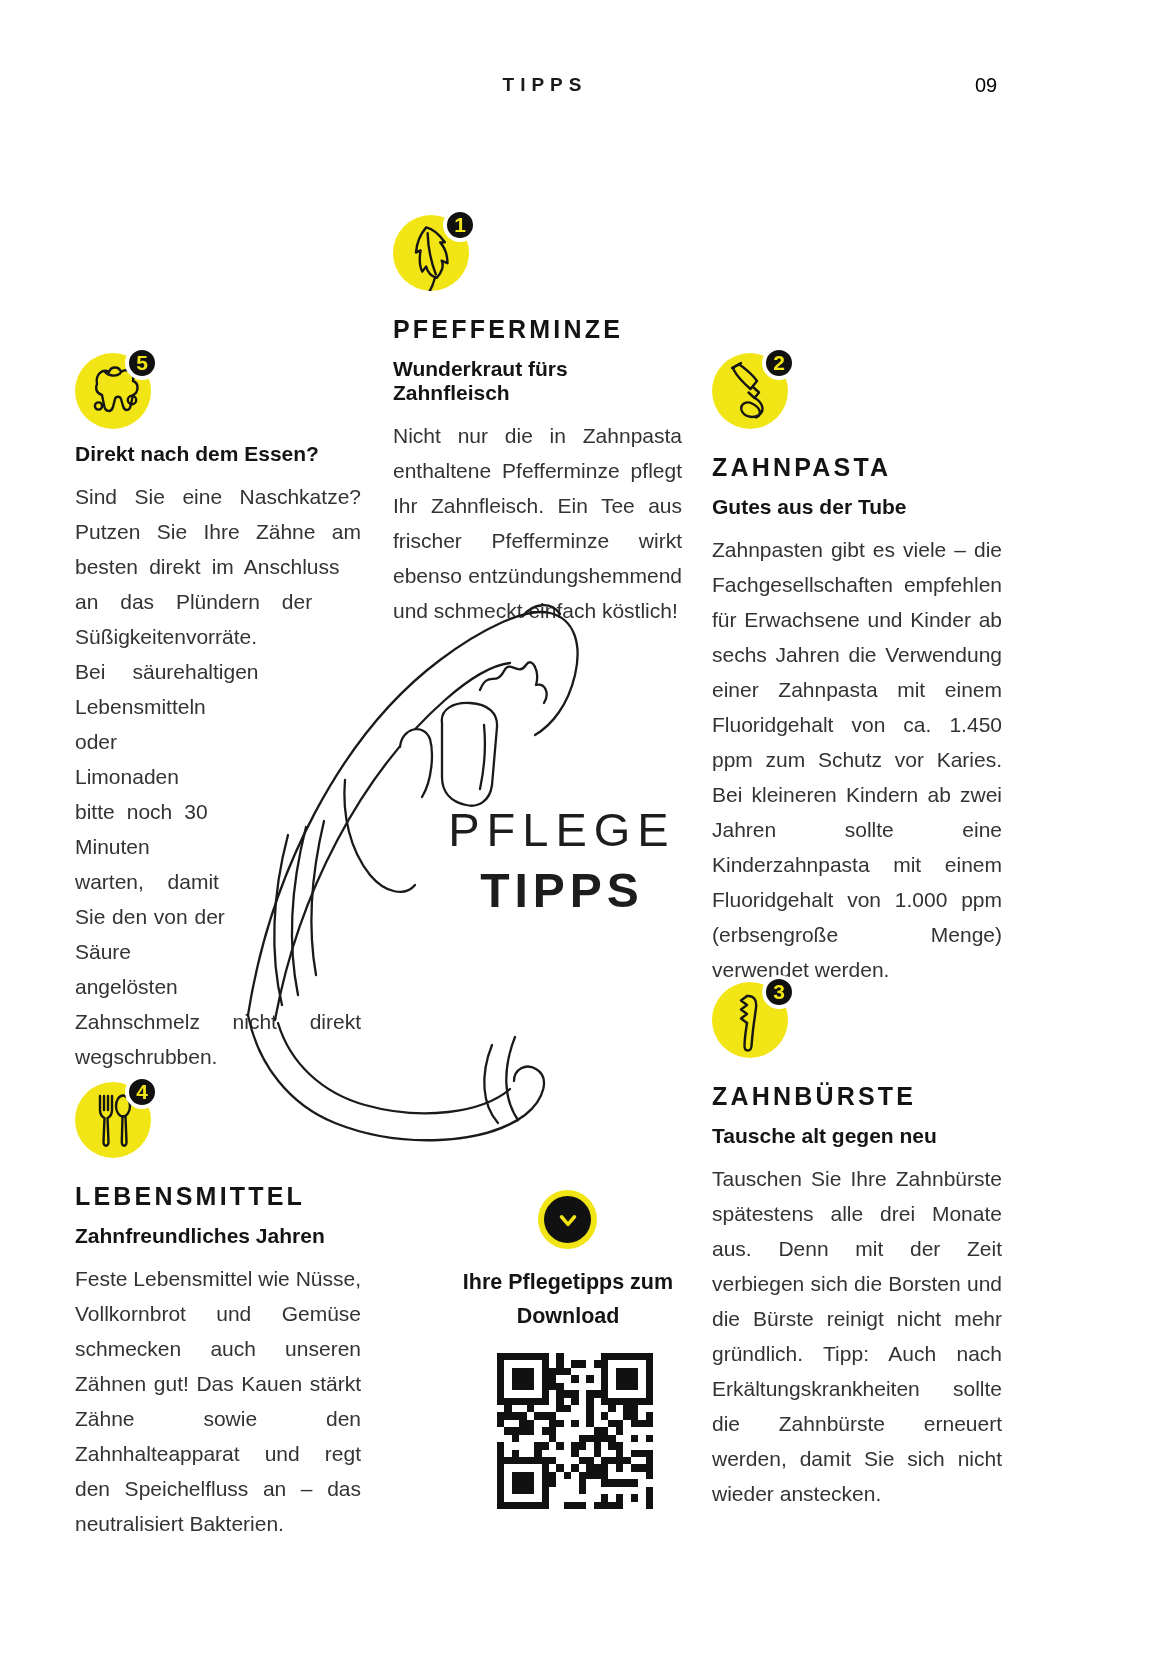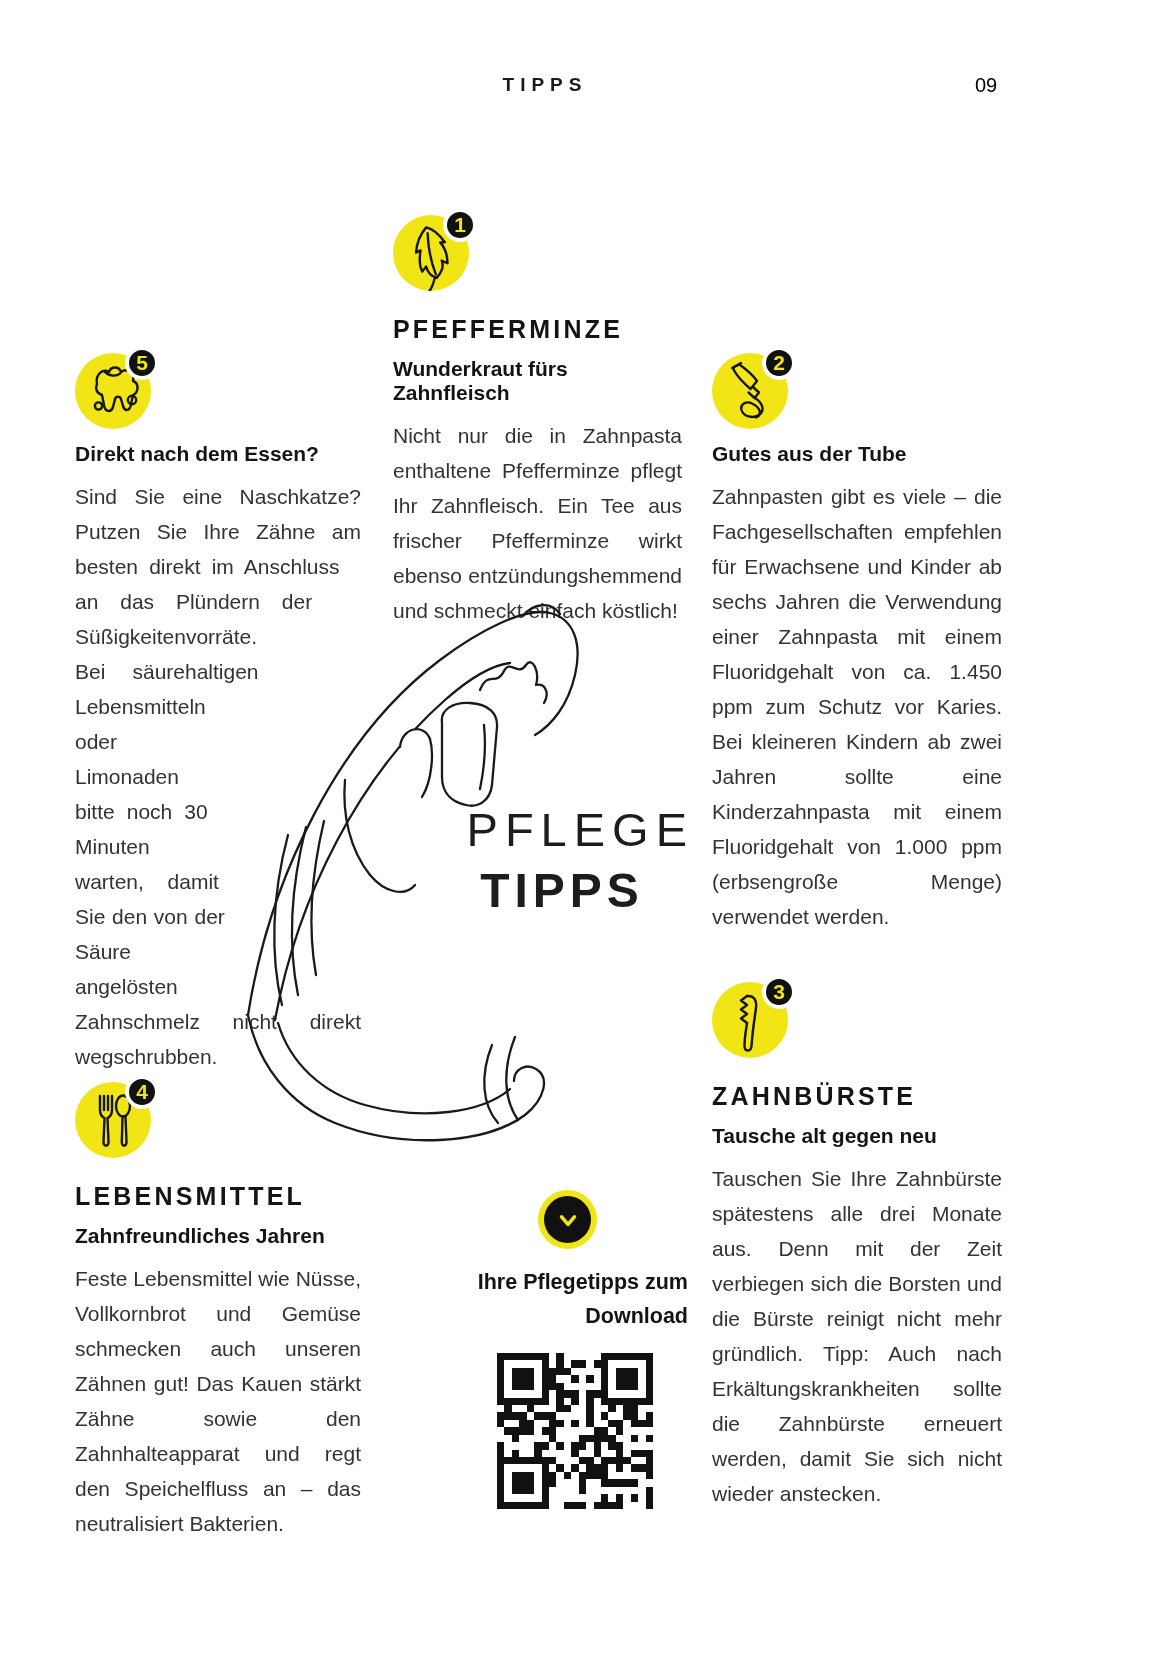--- a/index.html
+++ b/index.html
@@ -36,34 +36,34 @@
 
   
   .wrap-spacer { float:right; width:160px; height:520px; shape-margin:6px;
     shape-outside: polygon(100% 0%,100% 20%,81% 22%,72% 28%,52% 35%,37% 42%,27% 48%,
       14% 55%,11% 62%,7% 69%,17% 75%,19% 82%,28% 88%,62% 95%,100% 100%); }
 
   
   .center-title { position:absolute; left:430px; top:800px; width:264px; text-align:center;
     color:#1d1d1d; }
   .ct-l1 { font-size:47px; font-weight:400; letter-spacing:12px; line-height:60px; }
-  .ct-l2 { font-size:47px; font-weight:400; letter-spacing:7px;  line-height:60px;text-align:right; }
+  .ct-l2 { font-size:47px; font-weight:400; letter-spacing:7px;  line-height:60px; }
   .ct-l3 { font-size:48px; font-weight:800; letter-spacing:5px;  line-height:62px; }
 
   
   .mouth { position:absolute; left:230px; top:575px; width:420px; height:580px; pointer-events:none; }
   .mouth path { fill:none; stroke:#1a1a1a; stroke-width:2.3; stroke-linecap:round; stroke-linejoin:round; }
   .mouth path.fillwhite { fill:#ffffff; }
 
   
   .dl-btn { position:absolute; left:538px; top:1190px; width:59px; height:59px; border-radius:50%;
     background:var(--yellow); display:flex; align-items:center; justify-content:center; }
   .dl-btn-inner { width:47px; height:47px; border-radius:50%; background:var(--ink);
     display:flex; align-items:center; justify-content:center; }
-  .dl-label { position:absolute; left:448px; top:1265px; width:240px; text-align:right;
+  .dl-label { position:absolute; left:448px; top:1265px; width:240px; text-align:center;
     font-size:21.5px; font-weight:700; color:#141414; line-height:34px; }
   .qr { position:absolute; left:497px; top:1353px; width:156px; height:156px; }
   .qr svg { width:100%; height:100%; display:block; }
 
   .icon-art path, .icon-art circle, .icon-art ellipse, .icon-art line {
     fill:none; stroke:#151515; stroke-width:2.4; stroke-linecap:round; stroke-linejoin:round; }
 </style>
 </head>
 <body>
 
@@ -99,20 +99,21 @@
           <path d="M20 15 L29 10"></path>
           <path d="M22 14 L27.5 11.5 C35 17 41 22 45 28 L38.5 36 C31.5 30 25 23 21.5 16.5 Z"></path>
           <path d="M41 34 L47 39.5 L42.5 45 L36.5 39.5"></path>
           <path d="M43 45 C51 50 53 58 47 62 C40.5 66 31.5 63.5 29.5 57 C28 51.5 34 47.5 40 50.5 C48.5 54.5 50.5 61.5 44 64.5"></path>
         </svg>
       </div>
       <div class="badge">
         <span>2</span>
       </div>
     </div>
+    <h2>ZAHNPASTA</h2>
     <h3>Gutes aus der Tube</h3>
     <p>Zahnpasten gibt es viele – die Fachgesellschaften empfehlen für Erwachsene und Kinder ab sechs Jahren die Verwendung einer Zahnpasta mit einem Fluoridgehalt von ca. 1.450 ppm zum Schutz vor Karies. Bei kleineren Kindern ab zwei Jahren sollte eine Kinderzahnpasta mit einem Fluoridgehalt von 1.000 ppm (erbsengroße Menge) verwendet werden.</p>
   </section>
 
   <section class="tip" id="sec-zahnbuerste">
     <div class="icon-wrap">
       <div class="icon-circle">
         <svg class="icon-art" viewBox="0 0 76 76">
           <path d="M35 14 L29 18.5 L35 23 L29 27.5 L35 32 L29 36.5 L35 41"></path>
           <path d="M35 14 C42 13.5 45 18 44 26 L41.5 44 C40.5 52 40 58 39.5 64 C39 70 32.5 70 32.5 64 C32.5 56 34 48 35 41"></path>

